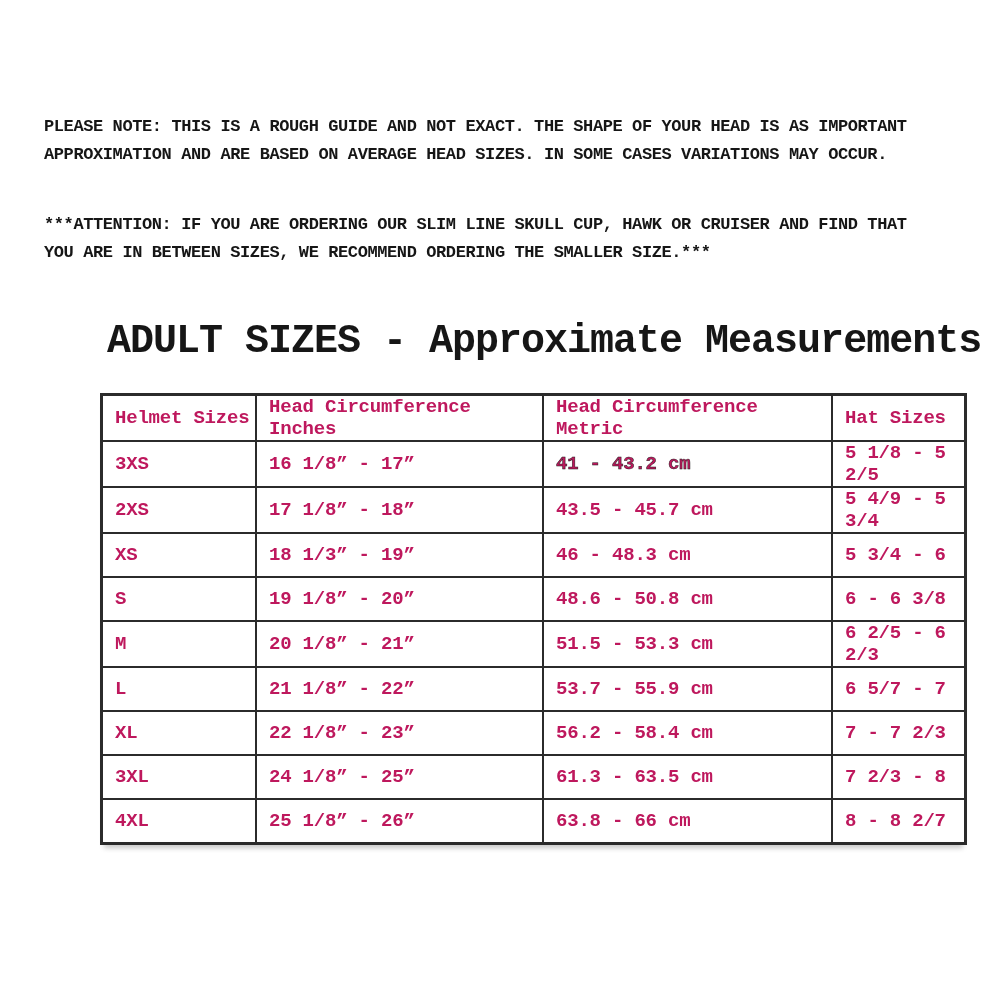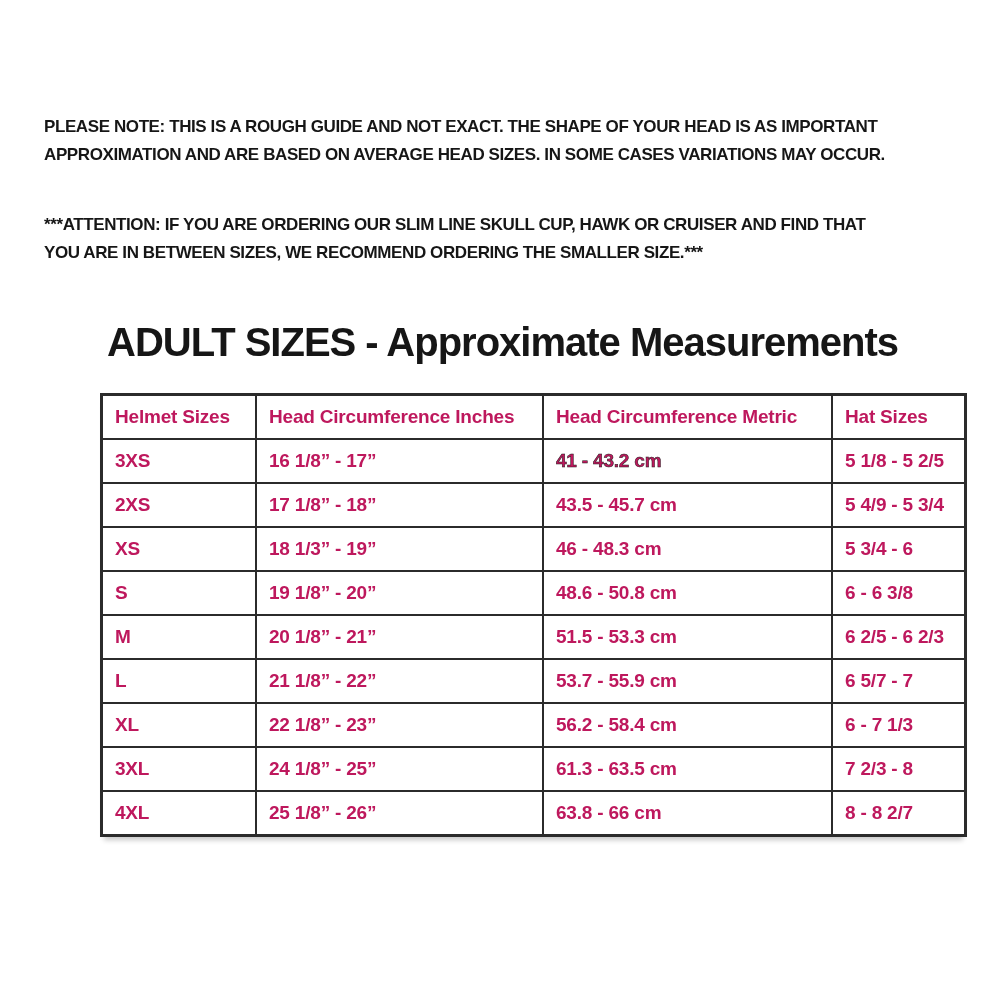--- a/index.html
+++ b/index.html
@@ -5,21 +5,21 @@
   html, body {
     margin: 0;
     padding: 0;
     background: #ffffff;
   }
   .page {
     position: relative;
     width: 1000px;
     height: 1000px;
     background: #ffffff;
-    font-family: Liberation Sans, sans-serif;
+    font-family: Liberation Mono, monospace;
     color: #1b1b1b;
     overflow: hidden;
   }
   .note {
     position: absolute;
     left: 44px;
     margin: 0;
     font-size: 17px;
     font-weight: 700;
     letter-spacing: -0.4px;
@@ -135,21 +135,21 @@
       <tr>
         <td class="c1">L</td>
         <td class="c2">21 1/8” - 22”</td>
         <td class="c3">53.7 - 55.9 cm</td>
         <td class="c4">6 5/7 - 7</td>
       </tr>
       <tr>
         <td class="c1">XL</td>
         <td class="c2">22 1/8” - 23”</td>
         <td class="c3">56.2 - 58.4 cm</td>
-        <td class="c4">6 - 7 1/3</td>
+        <td class="c4">7 - 7 2/3</td>
       </tr>
       <tr>
         <td class="c1">3XL</td>
         <td class="c2">24 1/8” - 25”</td>
         <td class="c3">61.3 - 63.5 cm</td>
         <td class="c4">7 2/3 - 8</td>
       </tr>
       <tr>
         <td class="c1">4XL</td>
         <td class="c2">25 1/8” - 26”</td>

